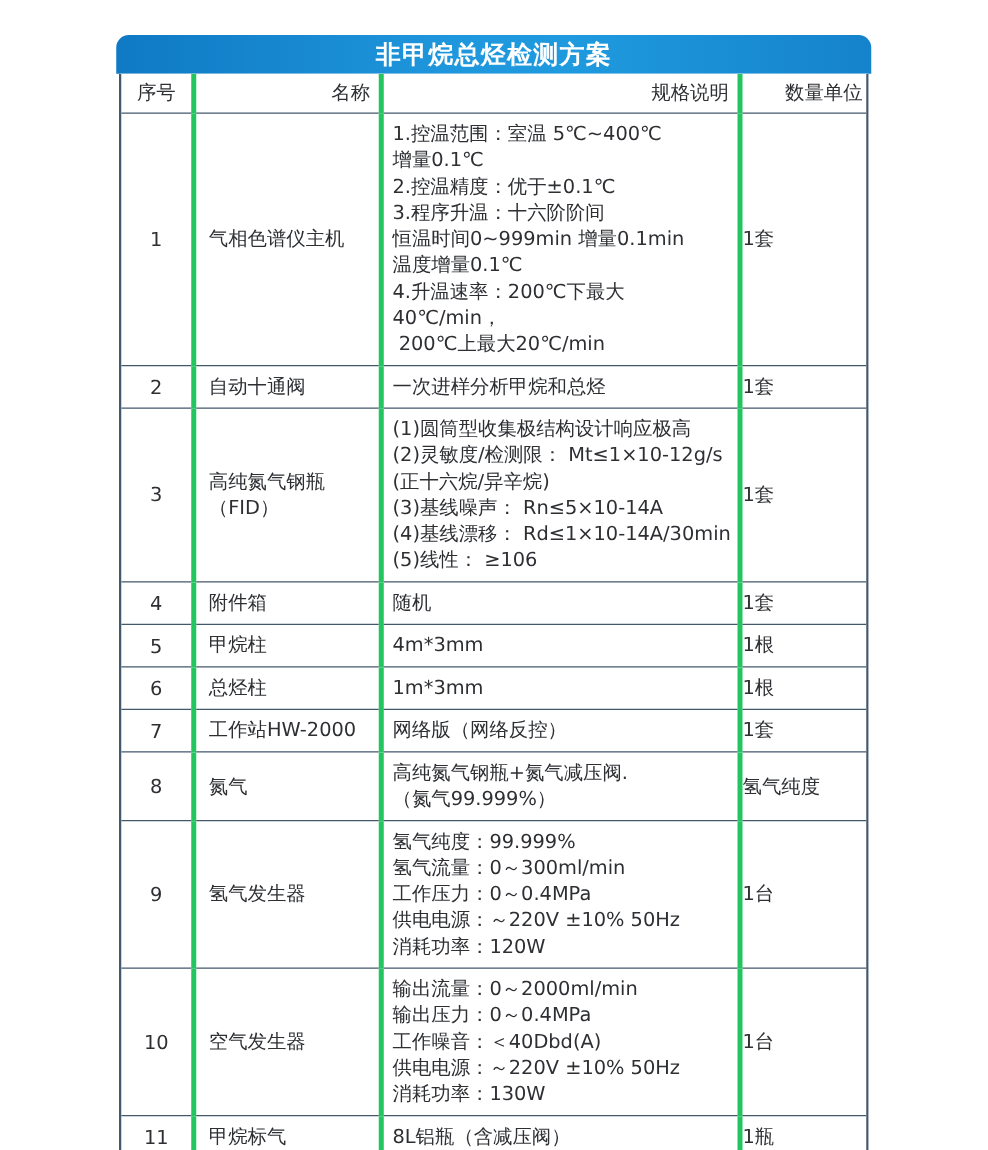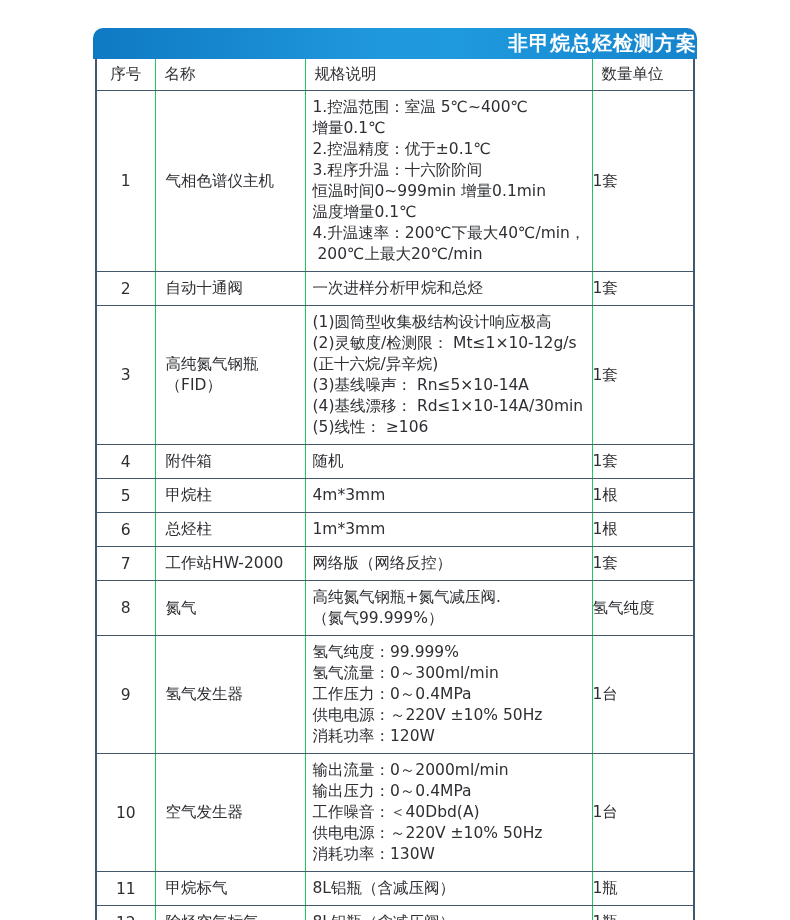--- a/index.html
+++ b/index.html
@@ -6,35 +6,35 @@
   body{
     width:790px;height:920px;background:#ffffff;overflow:hidden;position:relative;
     font-family:"DejaVu Sans","Liberation Sans",sans-serif;color:#2d2f33;
     -webkit-font-smoothing:antialiased;
   }
   .sheet{position:absolute;left:93px;top:28px;width:604px;}
   .title-band{
     height:31px;border-radius:10px 10px 0 0;
     background:linear-gradient(90deg,#0f79c4 0%,#1f97dc 45%,#1f9ade 60%,#1583cc 100%);
     color:#ffffff;font-size:20px;font-weight:bold;letter-spacing:1px;
-    display:flex;align-items:center;justify-content:flex-end;
+    display:flex;align-items:center;justify-content:center;
   }
   .table-outer{
     margin:0 2px;border:2px solid #44586c;border-top:none;
     border-radius:0 0 14px 14px;overflow:hidden;background:#fff;
   }
   table{border-collapse:collapse;width:100%;table-layout:fixed;font-size:15.5px;}
   th,td{
-    border-right:1px solid #22c55e;border-bottom:1px solid #44586c;
+    border-right:4px solid #22c55e;border-bottom:1px solid #44586c;
     padding:4px 7px;vertical-align:middle;text-align:left;font-weight:normal;
     color:#2d2f33;overflow:hidden;
   }
   th:last-child,td:last-child{border-right:none;}
   tr:last-child td{border-bottom:none;}
-  thead th{height:23px;padding-left:9px;}
+  thead th{height:23px;padding-left:9px;text-align:right;}
   th.c-no,td.c-no{text-align:center;padding-left:2px;padding-right:2px;}
   td.c-name{padding-left:10px;margin-left:16px;}
   td.c-spec{white-space:pre-wrap;line-height:21px;padding:6px 4px 6px 7px;}
   td.c-qty{padding-left:0;}
   col.w-no{width:58px;}
   col.w-name{width:150px;}
   col.w-spec{width:287px;}
   col.w-qty{width:105px;}
 </style>
 </head>

